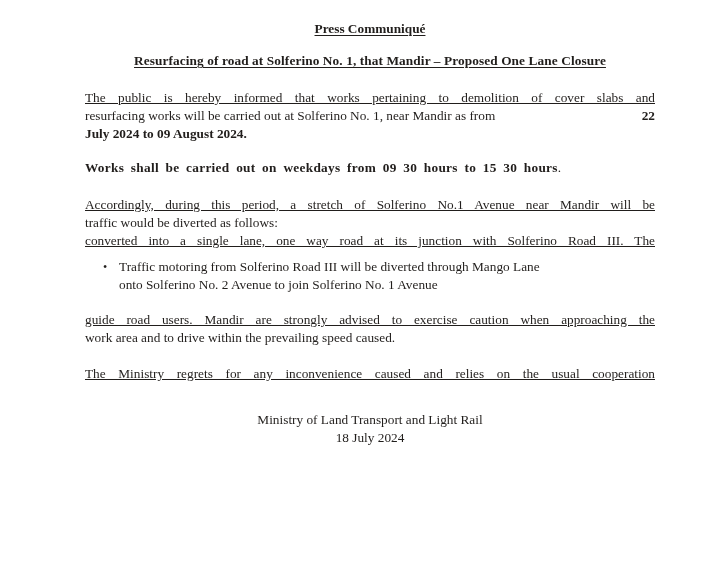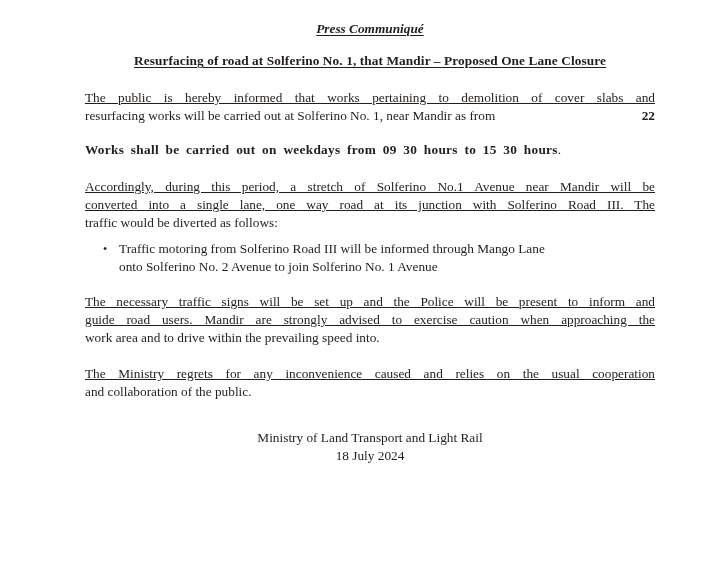--- a/index.html
+++ b/index.html
@@ -22,21 +22,20 @@
   .content {
     position: absolute;
     top: 20px;
     left: 85px;
     width: 570px;
   }
   .title {
     text-align: center;
     font-weight: bold;
     margin-bottom: 14px;
-    font-style: italic;
   }
   .subtitle {
     text-align: center;
     font-weight: bold;
     margin-bottom: 19px;
     letter-spacing: 0.1px;
   }
   .u {
     text-decoration: underline;
     text-underline-offset: 2px;
@@ -91,51 +90,50 @@
     <div class="subtitle ln">
       <span class="u">Resurfacing of road at Solferino No. 1, that Mandir – Proposed One Lane Closure</span>
     </div>
 
     <div class="para">
       <div class="ln jline">The public is hereby informed that works pertaining to demolition of cover slabs and</div>
       <div class="ln flexline">
         <span>resurfacing works will be carried out at Solferino No. 1, near Mandir as from</span>
         <span class="b">22</span>
       </div>
+      <div class="ln b">July 2024 to 09 August 2024.</div>
     </div>
 
     <div class="para mb19">
       <div class="ln works-line">
         <span class="b">Works shall be carried out on weekdays from 09 30 hours to 15 30 hours</span><span>.</span>
       </div>
     </div>
 
     <div class="para mb8">
       <div class="ln jline">Accordingly, during this period, a stretch of Solferino No.1 Avenue near Mandir will be</div>
+      <div class="ln">traffic would be diverted as follows:</div>
       <div class="ln jline">converted into a single lane, one way road at its junction with Solferino Road III. The</div>
-      <div class="ln">traffic would be diverted as follows:</div>
     </div>
 
     <div class="para mb17 bullet-item">
       <span class="bullet-dot">•</span>
       <div class="bullet-text">
-        <div class="ln">Traffic motoring from Solferino Road III will be informed through Mango Lane</div>
+        <div class="ln">Traffic motoring from Solferino Road III will be diverted through Mango Lane</div>
         <div class="ln">onto Solferino No. 2 Avenue to join Solferino No. 1 Avenue</div>
       </div>
     </div>
 
     <div class="para mb18">
-      <div class="ln jline">The necessary traffic signs will be set up and the Police will be present to inform and</div>
       <div class="ln jline">guide road users. Mandir are strongly advised to exercise caution when approaching the</div>
-      <div class="ln">work area and to drive within the prevailing speed into.</div>
+      <div class="ln">work area and to drive within the prevailing speed caused.</div>
     </div>
 
     <div class="para mb34">
       <div class="ln jline">The Ministry regrets for any inconvenience caused and relies on the usual cooperation</div>
-      <div class="ln">and collaboration of the public.</div>
     </div>
 
     <div class="signature">
       <div class="ln">Ministry of Land Transport and Light Rail</div>
       <div class="ln">18 July 2024</div>
     </div>
 
   </div>
 </div>
 

